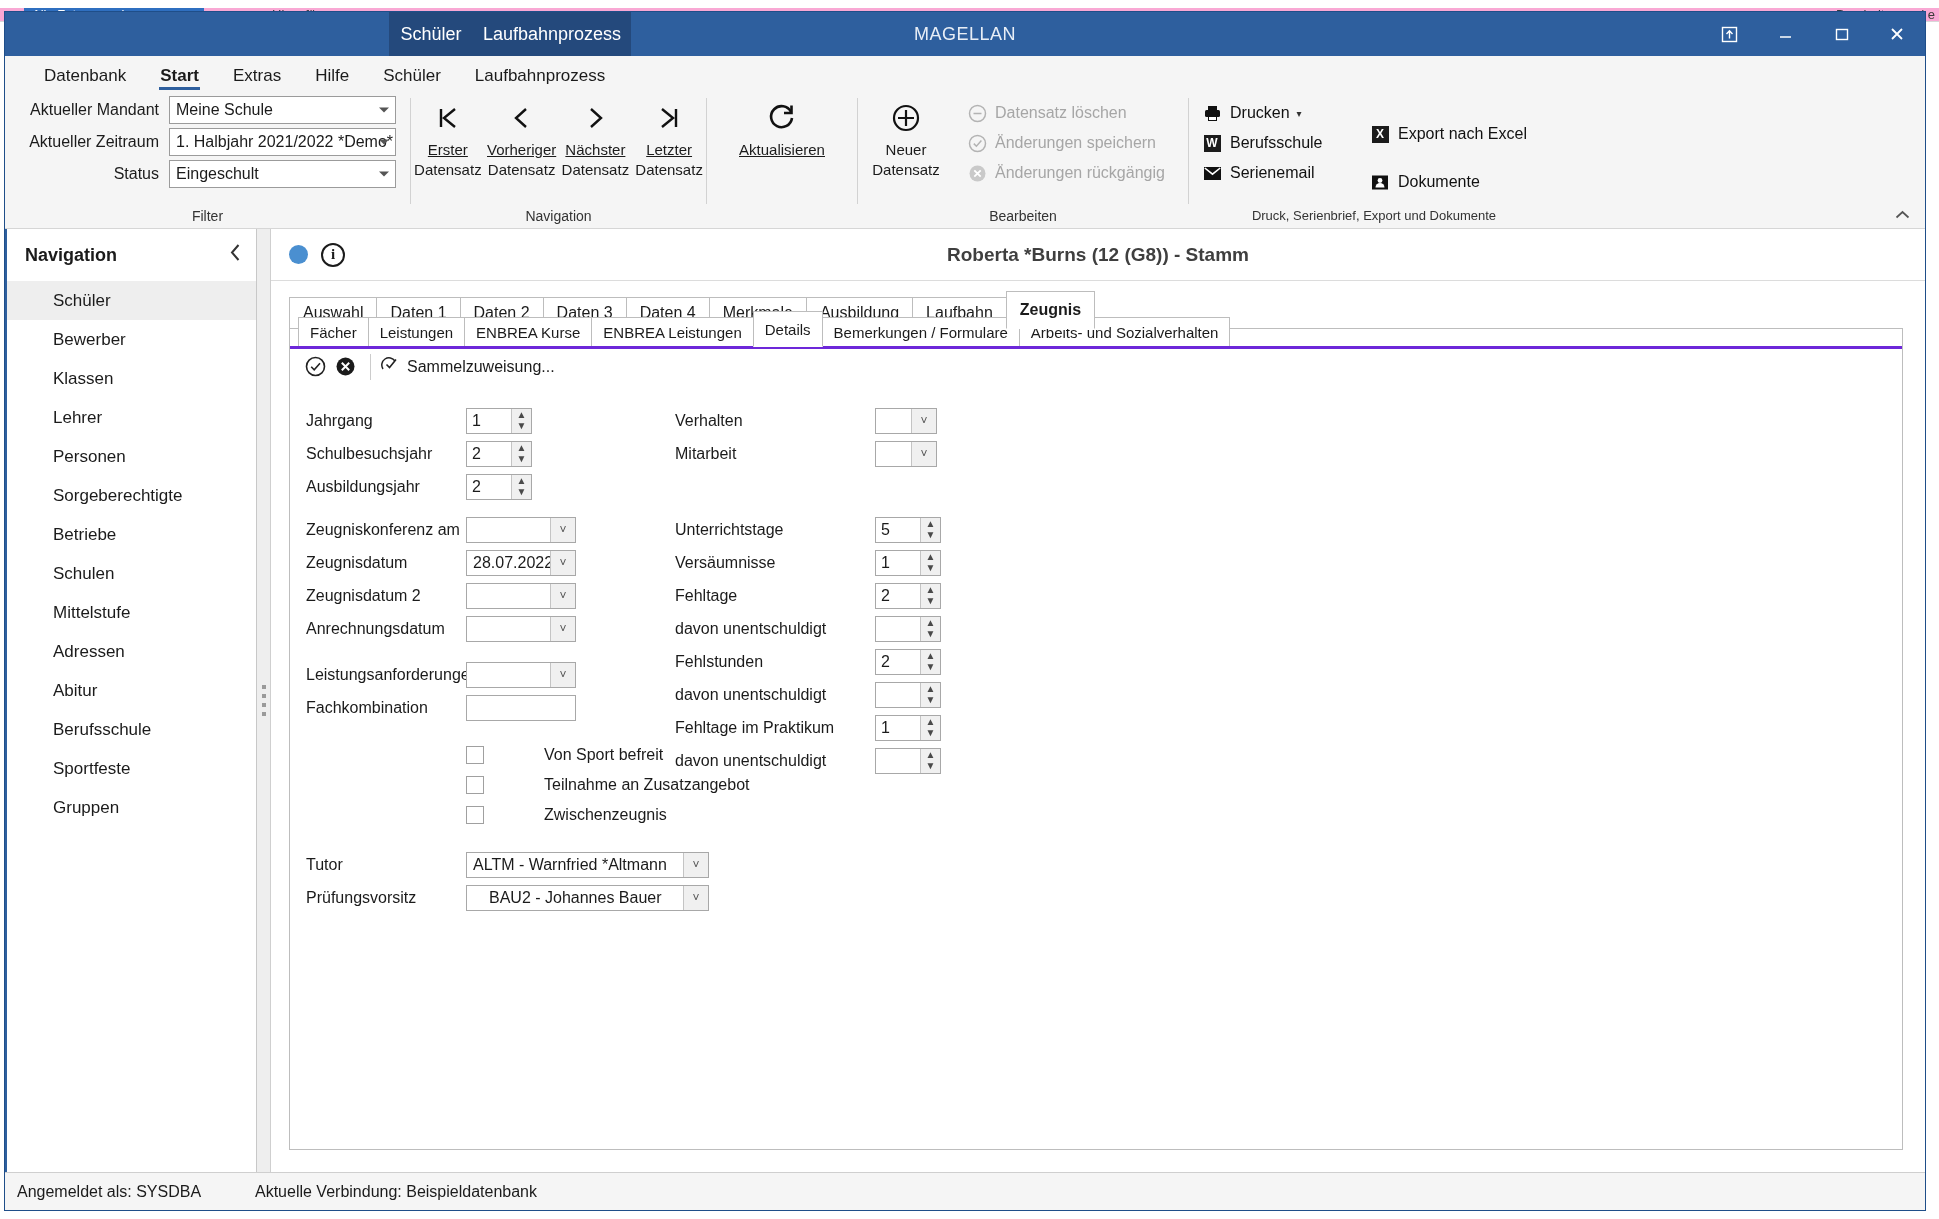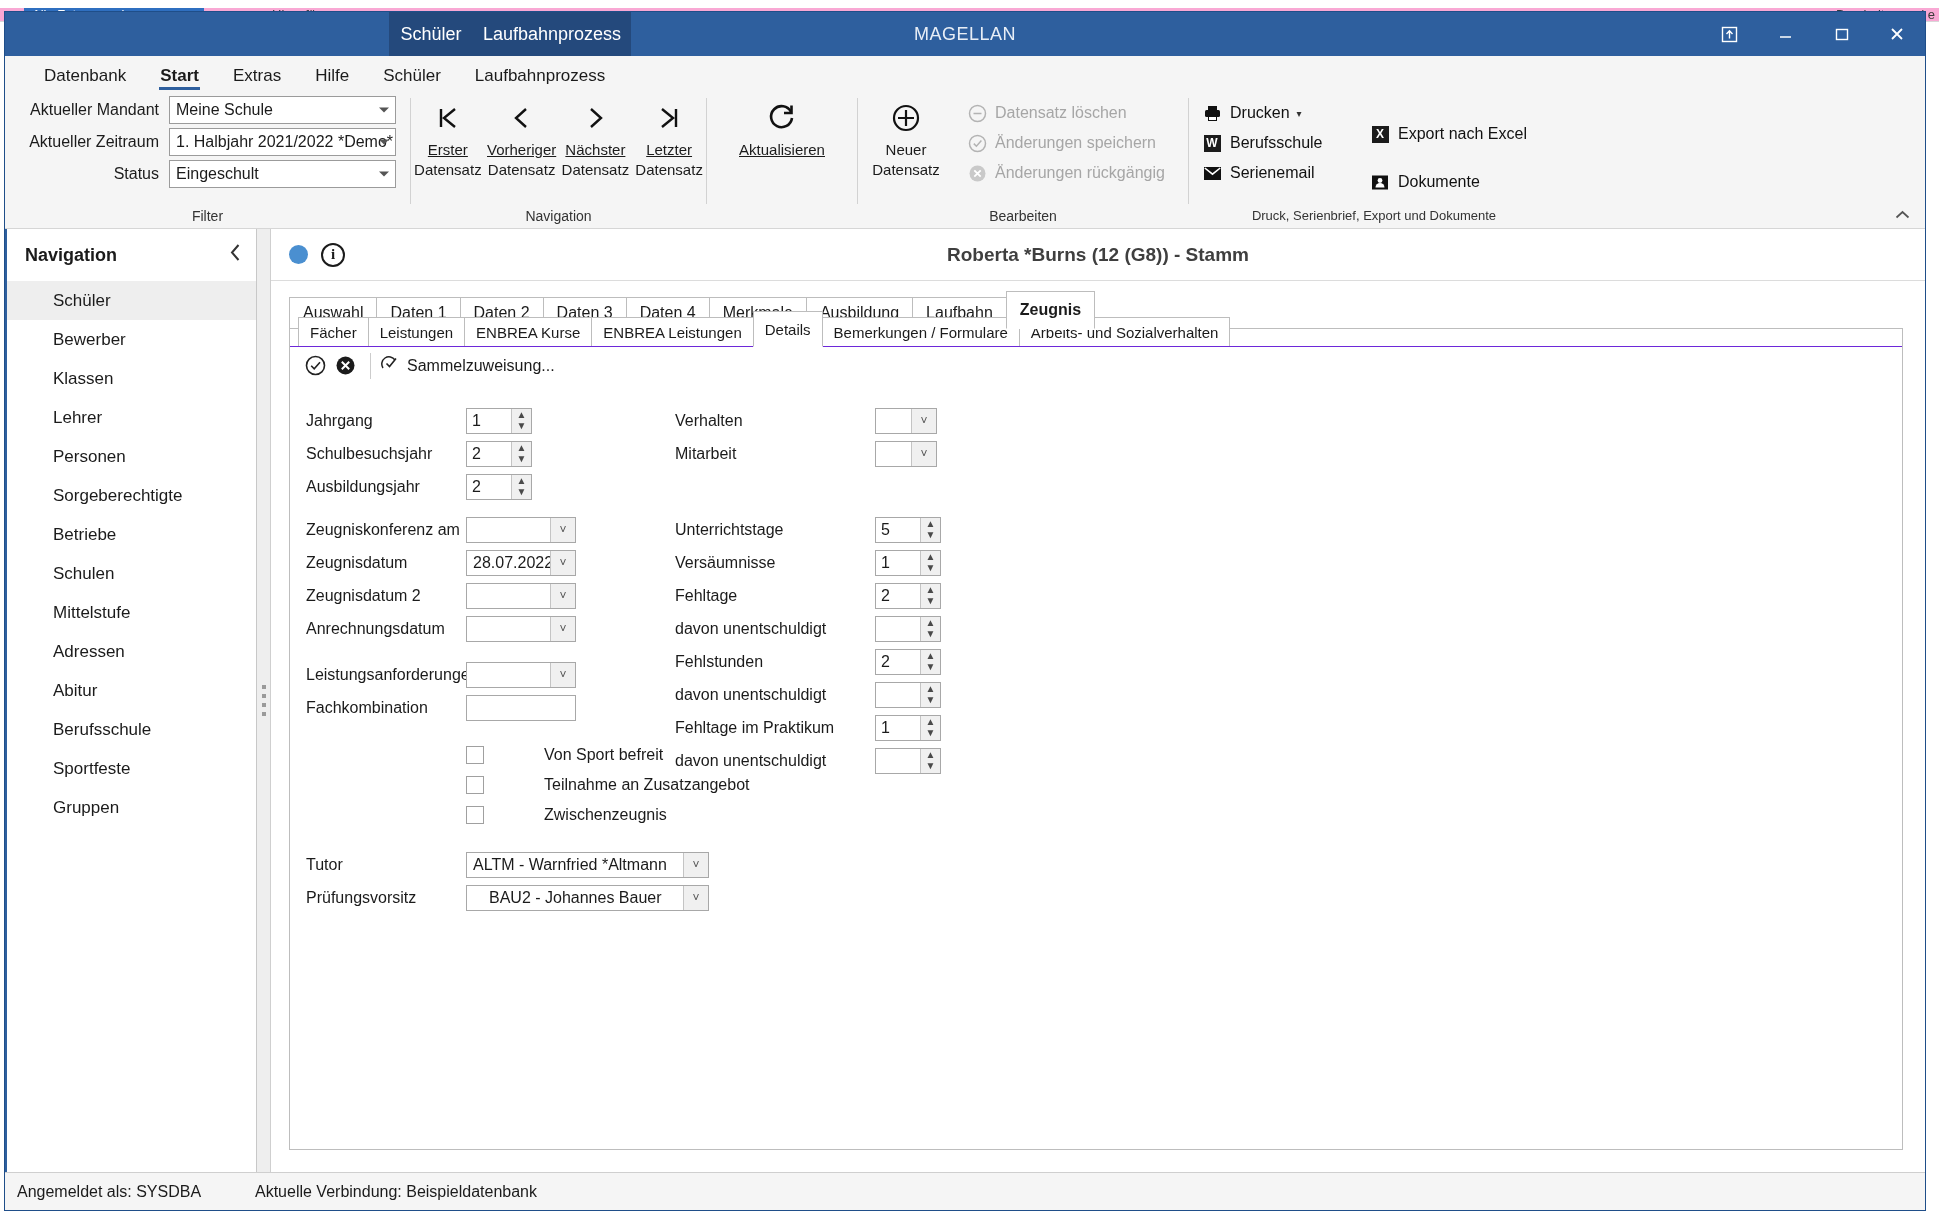--- a/index.html
+++ b/index.html
@@ -231,21 +231,21 @@
     height: 30px; padding: 0 11px; display: flex; align-items: center;
     font-size: 15px; color: #1b1b1b; background: #ffffff;
     border: 1px solid #bdbdbd; margin-right: -1px; white-space: nowrap;
   }
   .itab.active {
     height: 36px; border-bottom: 1px solid #ffffff; z-index: 3;
     position: relative;
   }
   #inner-toolbar {
     height: 38px; flex: 0 0 38px; display: flex; align-items: center;
-    padding-left: 10px; border-top: 1px solid #6d28d9; margin-top: -1px;
+    padding-left: 10px; border-top: 3px solid #6d28d9; margin-top: -1px;
   }
   #inner-toolbar .tbtn {
     width: 30px; height: 30px; display: flex; align-items: center;
     justify-content: center; font-size: 21px; color: #1b1b1b;
   }
   #inner-toolbar .tsep {
     width: 1px; height: 26px; background: #cccccc; margin: 0 10px;
   }
   #inner-toolbar .tlabel {
     display: flex; align-items: center; font-size: 16px; color: #1b1b1b;

